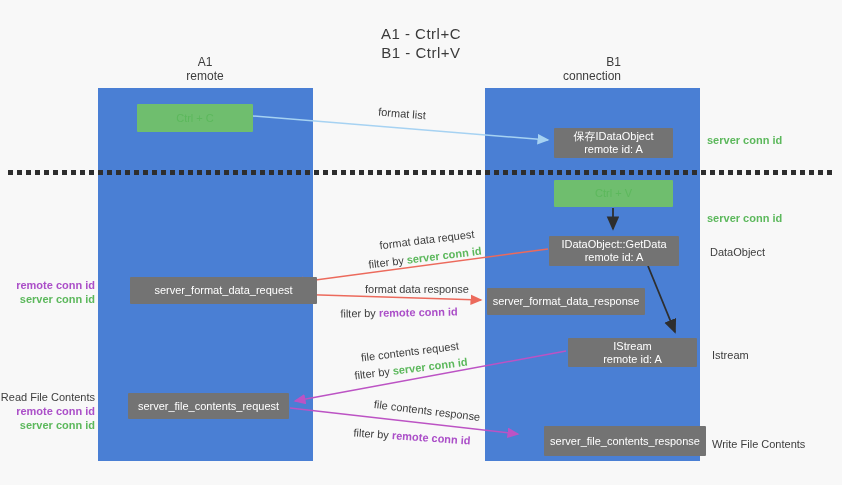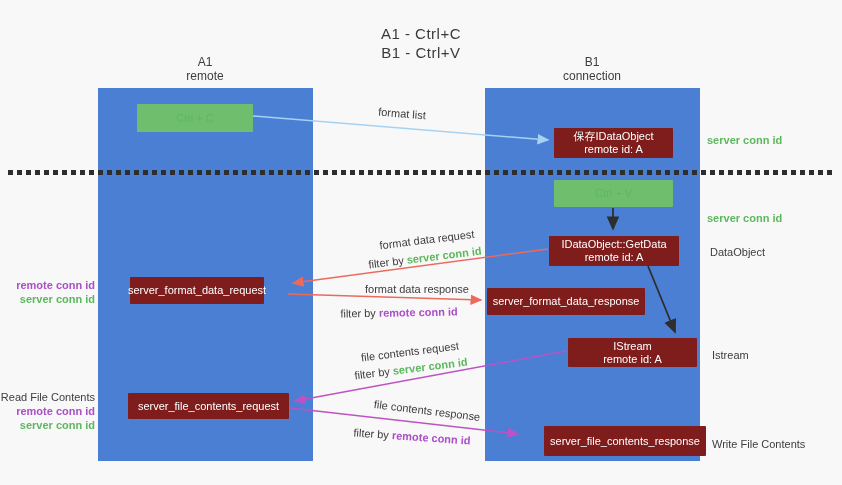--- a/index.html
+++ b/index.html
@@ -59,21 +59,21 @@
     justify-content:center;
     color:#ffffff;
     font-size:11px;
     line-height:13px;
     text-align:center;
     z-index:2;
     white-space:nowrap;
     border-radius:1px;
   }
   .node.green{background:#6fbe6e;}
-  .node.orange{background:#7f1d1d;}
+  .node.orange{background:#737373;}
   .ann{
     position:absolute;
     font-size:11px;
     line-height:13px;
     color:#3d3d3d;
     white-space:nowrap;
     z-index:3;
   }
   .side-label{
     position:absolute;
@@ -95,21 +95,21 @@
 
   <div class="title">
     <div>A1 - Ctrl+C</div>
     <div>B1 - Ctrl+V</div>
   </div>
 
   <div class="lane-header" style="left:205px;top:55px;">
     <div>A1</div>
     <div>remote</div>
   </div>
-  <div class="lane-header" style="left:592px;top:55px;">
+  <div class="lane-header" style="left:592px;top:55px;text-align:right;">
     <div>B1</div>
     <div>connection</div>
   </div>
 
   <div class="lane" style="left:98px;top:88px;width:215px;height:373px;"></div>
   <div class="lane" style="left:485px;top:88px;width:215px;height:373px;"></div>
 
   <div class="dotted-divider"></div>
 
   <svg class="arrows" width="842" height="485" viewBox="0 0 842 485">
@@ -147,21 +147,21 @@
 
   <div class="node green" style="left:554px;top:180px;width:119px;height:27px;">
     <div>Ctrl + V</div>
   </div>
 
   <div class="node orange" style="left:549px;top:236px;width:130px;height:30px;">
     <div>IDataObject::GetData</div>
     <div>remote id: A</div>
   </div>
 
-  <div class="node orange" style="left:130px;top:277px;width:134px;height:27px;">
+  <div class="node orange" style="left:130px;top:277px;width:187px;height:27px;">
     <div>server_format_data_request</div>
   </div>
 
   <div class="node orange" style="left:487px;top:288px;width:158px;height:27px;">
     <div>server_format_data_response</div>
   </div>
 
   <div class="node orange" style="left:568px;top:338px;width:129px;height:29px;">
     <div>IStream</div>
     <div>remote id: A</div>

